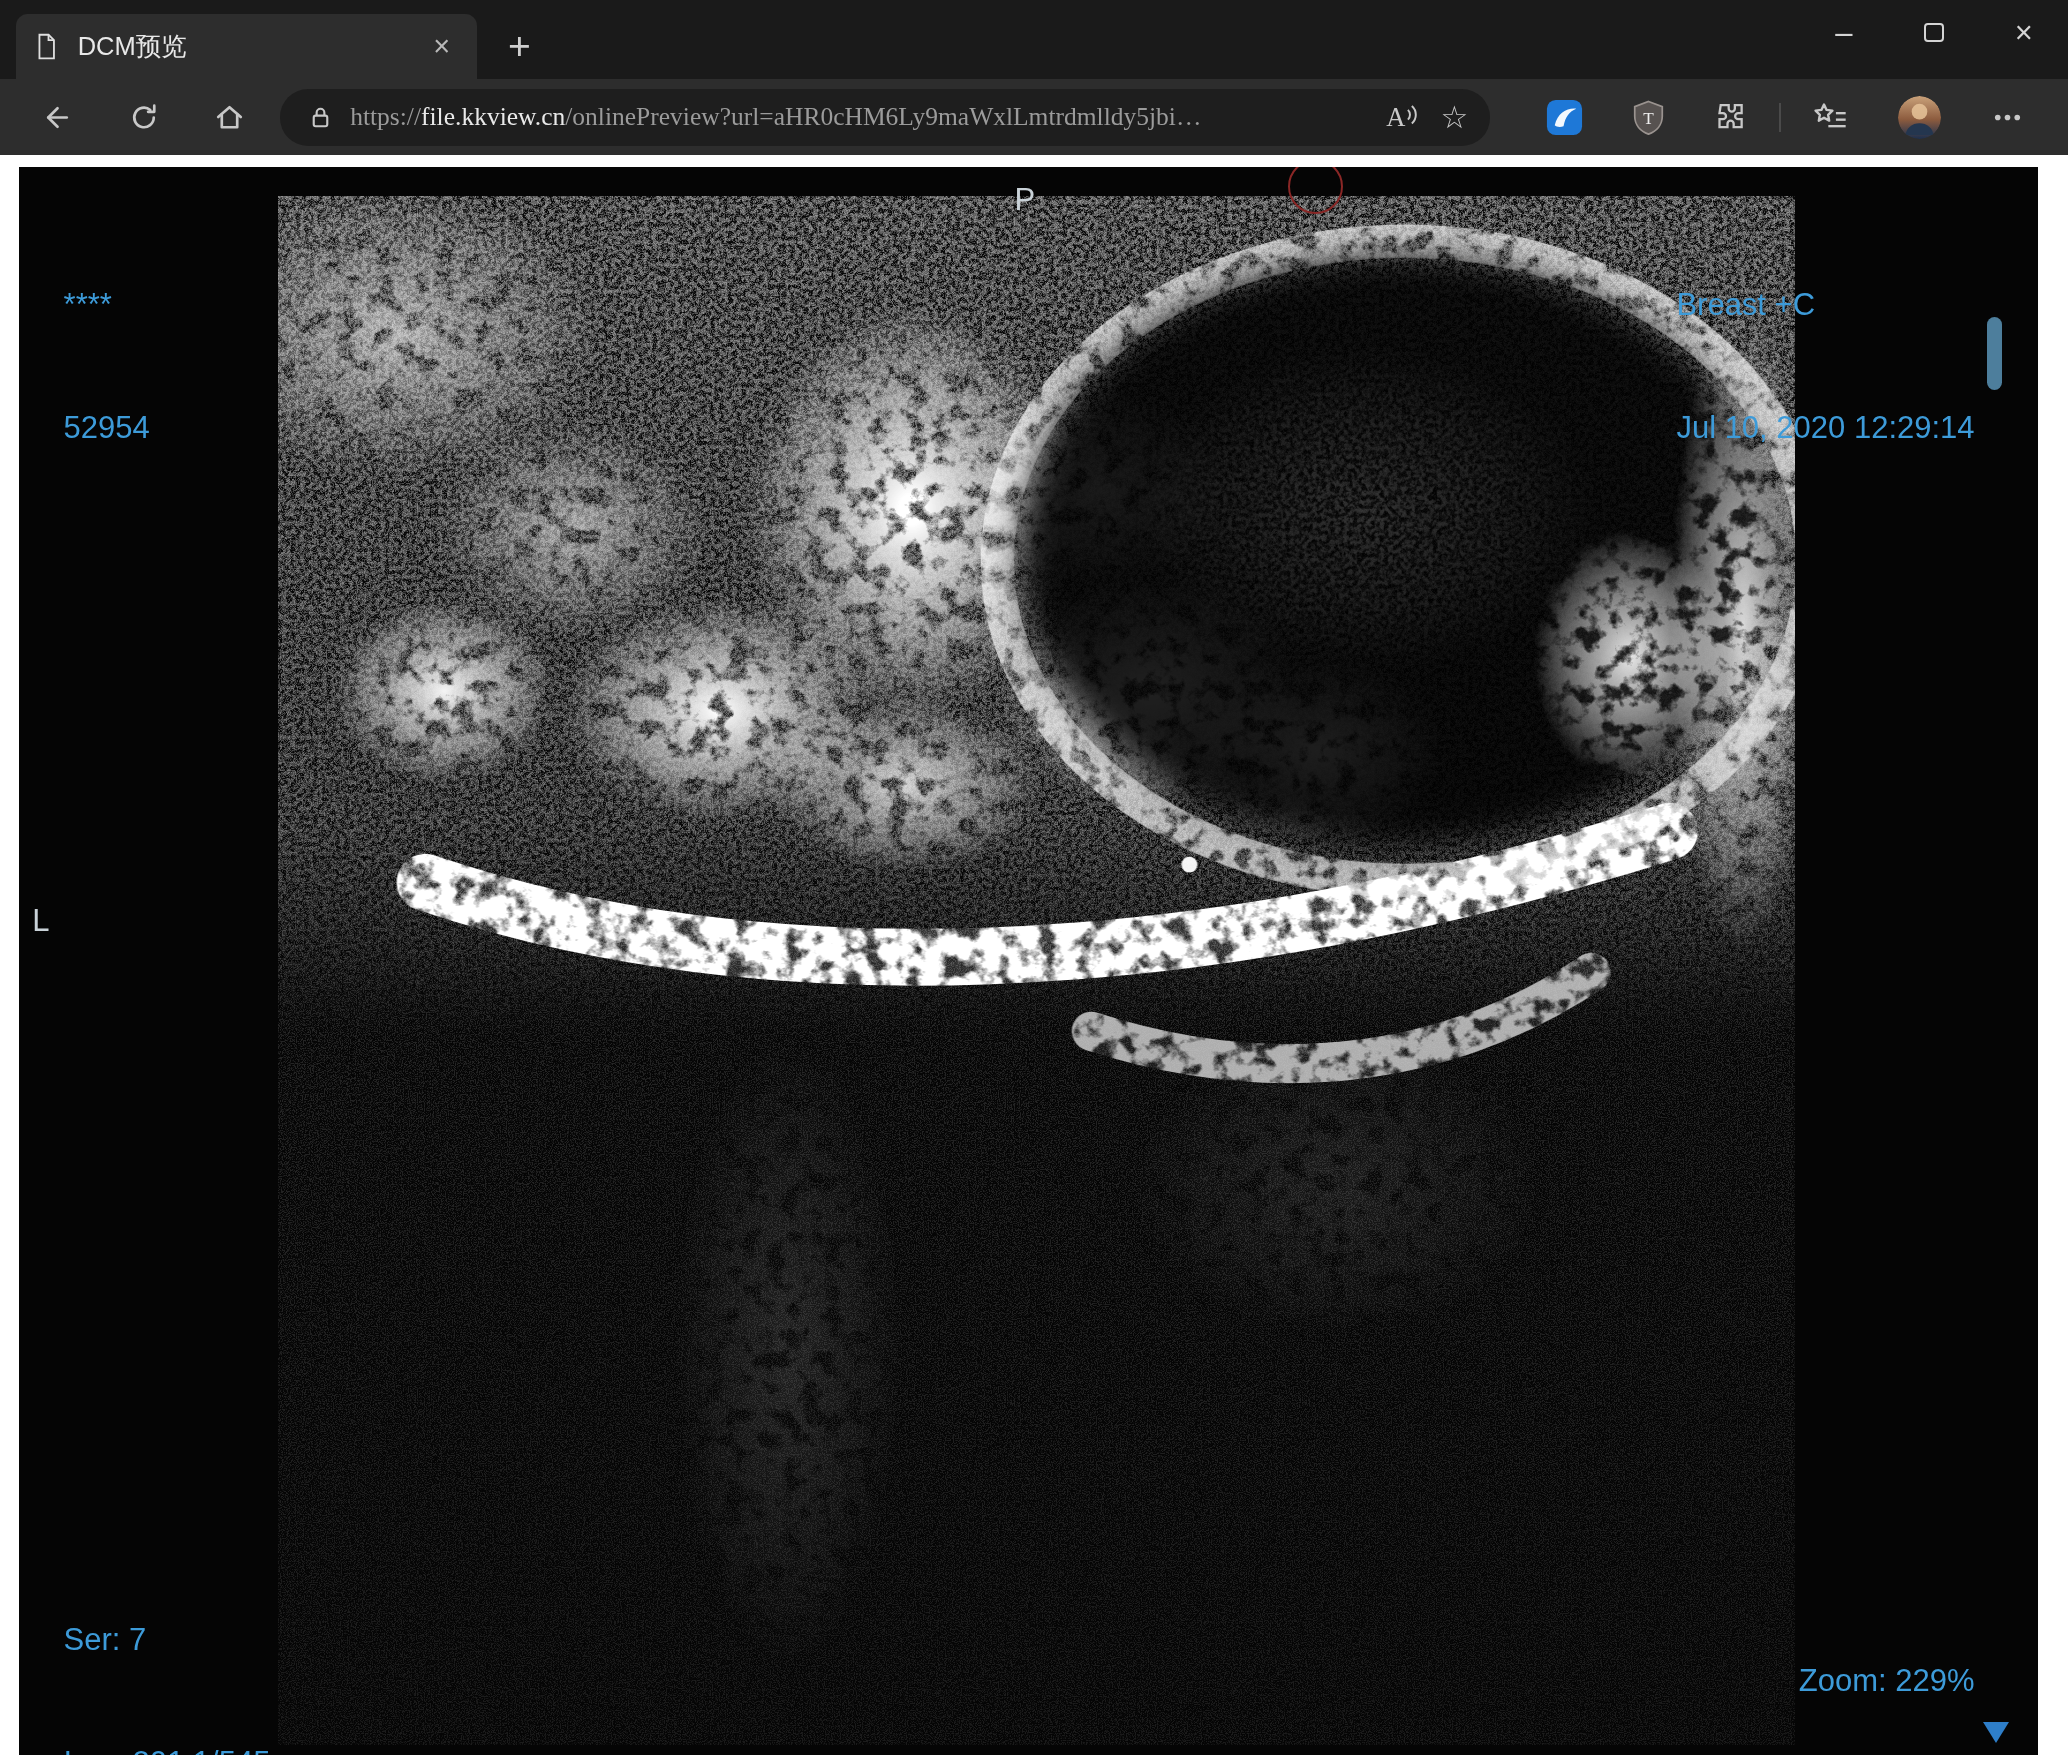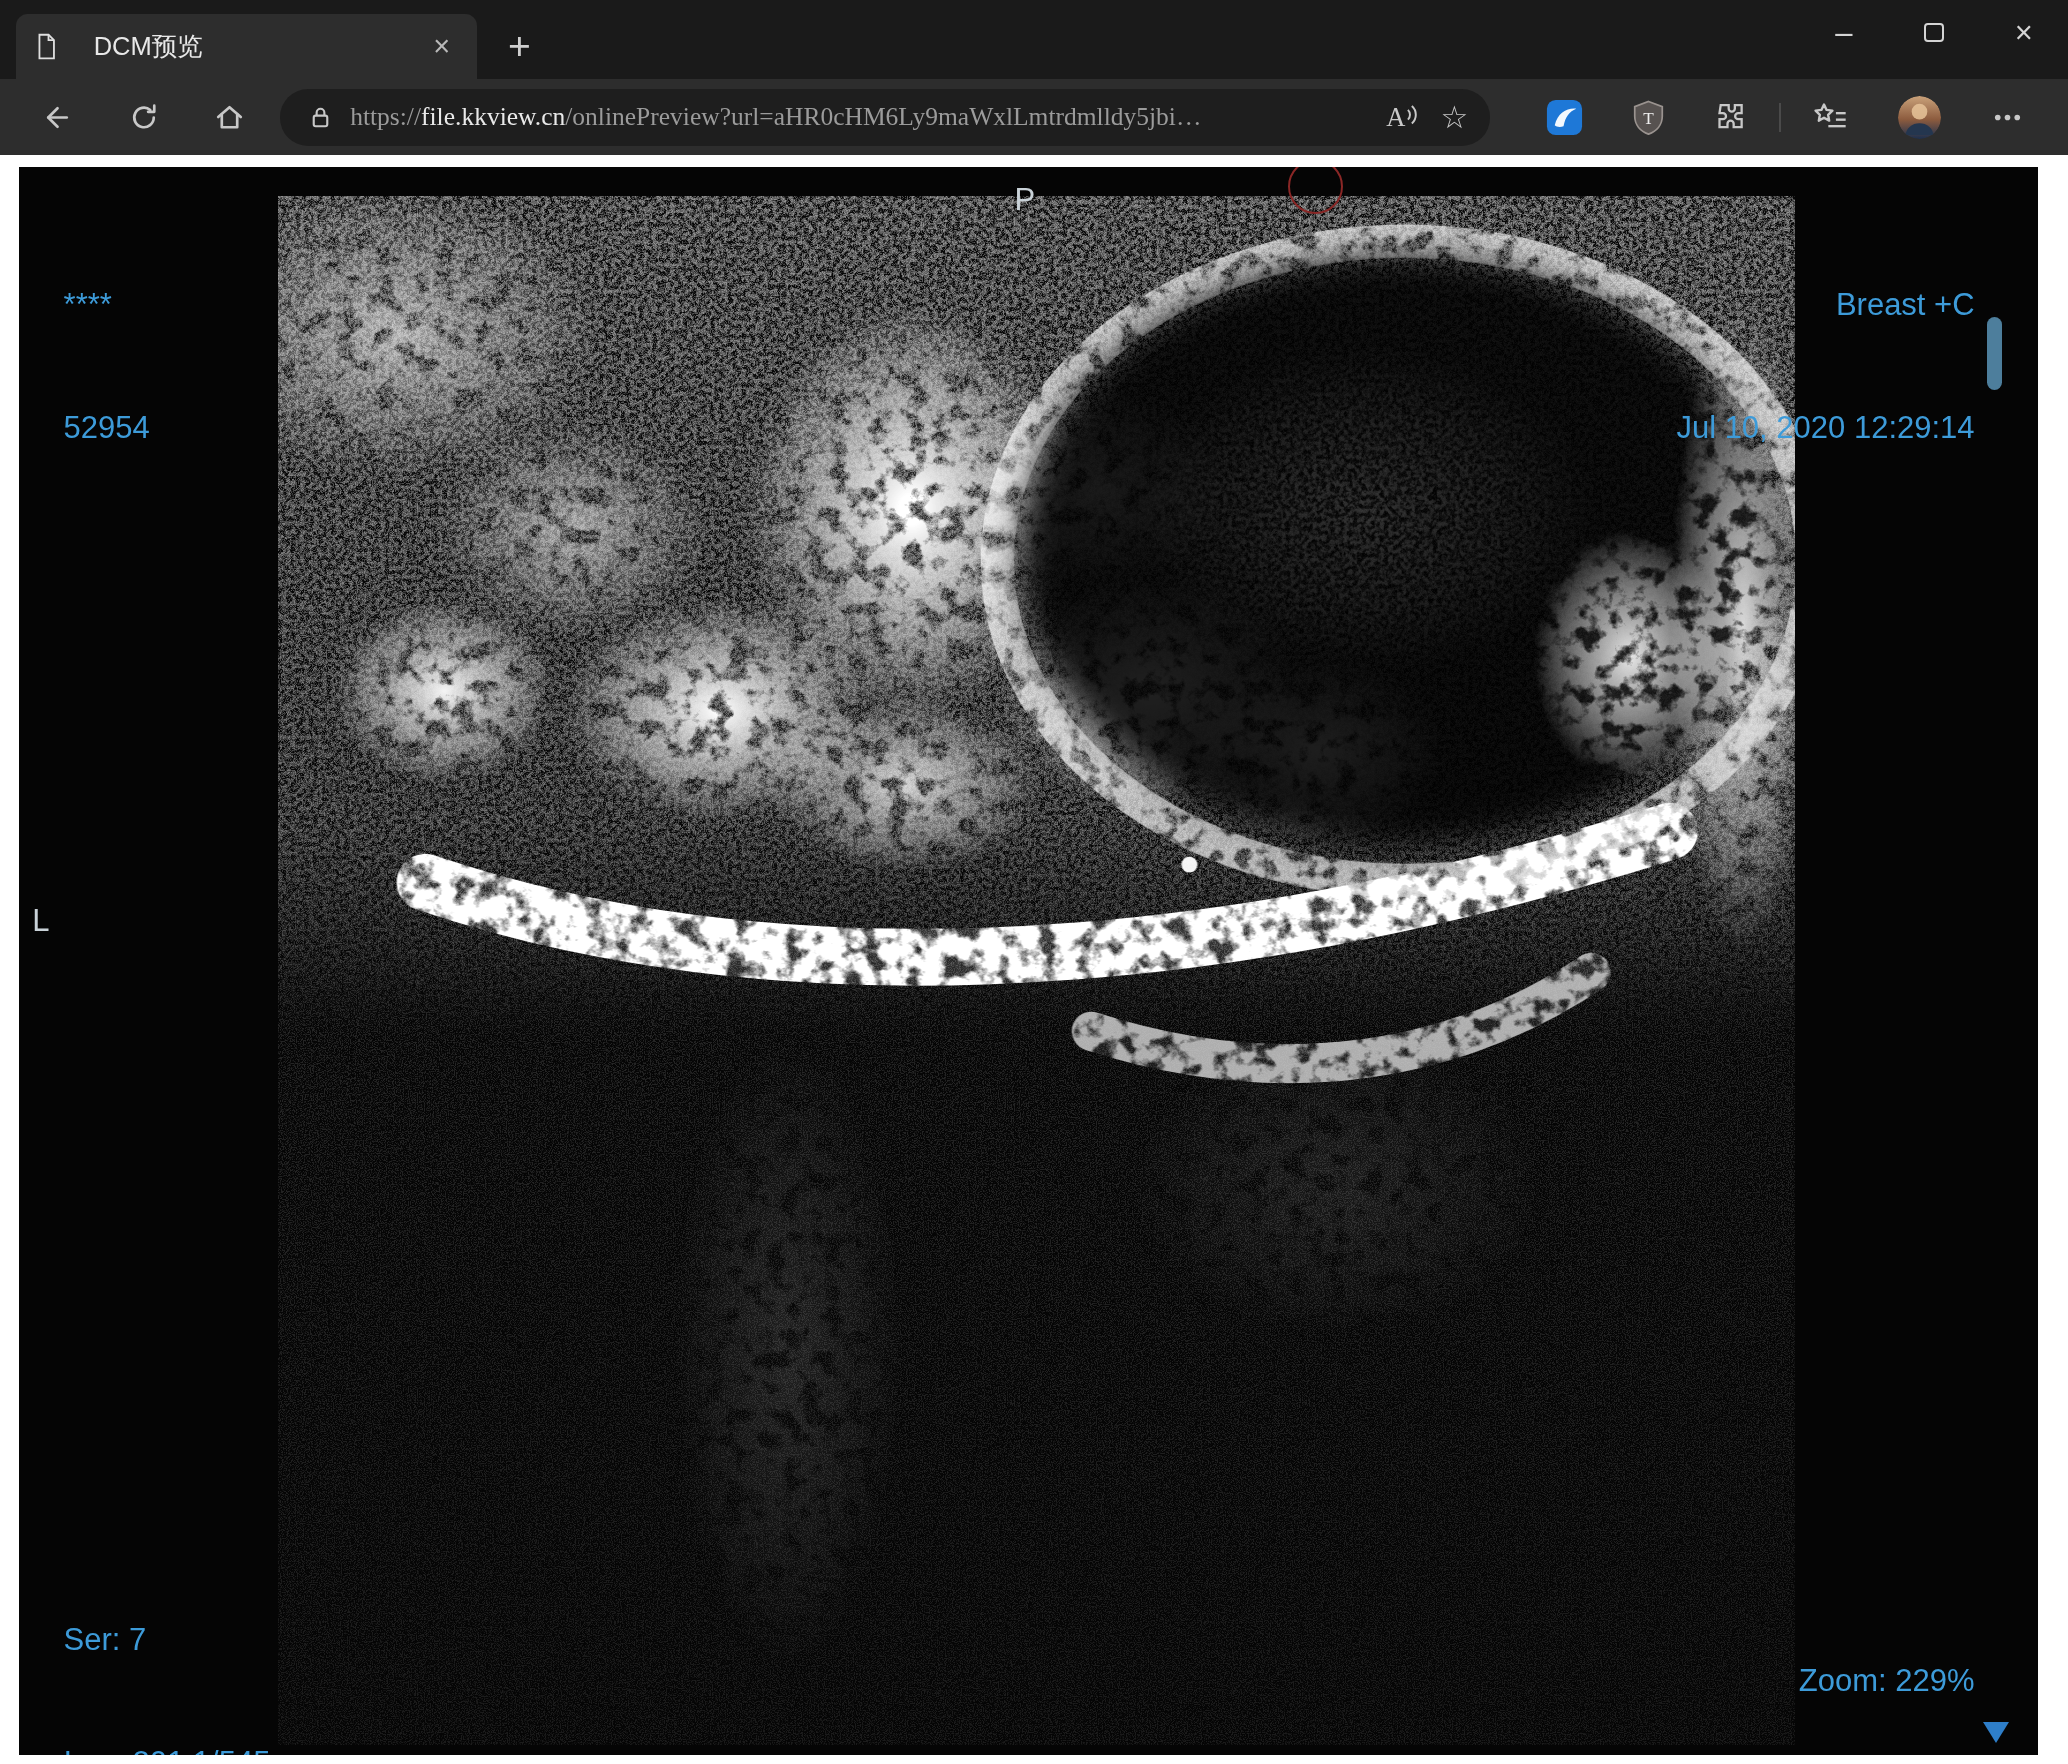--- a/index.html
+++ b/index.html
@@ -13,21 +13,21 @@
     --icon-gray:#c8c8c8; --url-gray:#9b9b9b; --url-white:#e9e9e9;
     --canvas-bg:#050505; --overlay-blue:#3d9bd9; --orientation-gray:#c9d2d8;
     --annotation-red:#8a2726; --scroll-thumb:#4d7e9c; --scroll-arrow:#2e7ec9;
     --ext-blue:#1e78d7;
   }
 
   
   .tabbar{position:absolute;left:0;top:0;width:2068px;height:79px;background:var(--tabbar-bg);}
   .tab{position:absolute;left:15.7px;top:13.7px;width:461px;height:66px;background:var(--chrome-bg);
        border-radius:11.8px 11.8px 0 0;display:flex;align-items:center;padding:0 17.6px;cursor:default;}
-  .tab-title{color:#e8e8e8;font-size:25.5px;margin-left:33px;flex:1;white-space:nowrap;overflow:hidden;}
+  .tab-title{color:#e8e8e8;font-size:25.5px;margin-left:17px;flex:1;white-space:nowrap;overflow:hidden;}
   .tab-close{color:#b9b9b9;font-size:29px;line-height:29px;width:35px;text-align:center;border-radius:5.9px;}
   .newtab{position:absolute;left:496px;top:25.5px;width:47px;height:43px;color:#cfcfcf;font-size:39px;
           line-height:39px;text-align:center;font-weight:300;}
   .win-controls{position:absolute;right:0;top:0;height:65px;display:flex;align-items:center;padding-right:13.7px;gap:29px;}
   .win-btn{width:61px;height:61px;display:flex;align-items:center;justify-content:center;color:#d4d4d4;font-size:31px;font-weight:300;}
   .max-box{width:19.6px;height:19.6px;border:2px solid #d4d4d4;border-radius:3.9px;display:inline-block;}
 
   
   .navbar{position:absolute;left:0;top:79px;width:2068px;height:76px;background:var(--chrome-bg);font-family:Liberation Serif, serif;}
   .nav-btn{position:absolute;top:12.7px;width:51px;height:51px;display:flex;align-items:center;justify-content:center;border-radius:7.8px;}
@@ -44,21 +44,21 @@
   .tool-divider{position:absolute;left:1779px;top:23.5px;width:2px;height:29px;background:#4a4a4a;}
   .avatar{position:absolute;left:1898px;top:16.7px;width:43px;height:43px;border-radius:50%;overflow:hidden;}
 
   
   .page{position:absolute;left:0;top:156px;width:2068px;height:1608px;background:#ffffff;}
   .canvas{position:absolute;left:18.6px;top:10.8px;width:2019px;height:1588px;background:var(--canvas-bg);
           overflow:hidden;}
   .mri{position:absolute;left:259px;top:29px;width:1517px;height:1549px;display:block;}
   .ov{position:absolute;font-size:31px;line-height:41px;color:var(--overlay-blue);white-space:pre;}
   .ov-tl{left:45px;top:35px;}
-  .ov-tr{right:63px;top:35px;text-align:right;}
+  .ov-tr{right:63px;top:35px;text-align:left;}
   .ov-bl{left:45px;top:1370px;}
   .ov-br{right:63px;top:1411px;text-align:right;}
   .ov-p{left:996px;top:11.8px;color:var(--orientation-gray);}
   .ov-l{left:13.7px;top:733px;color:var(--orientation-gray);}
   .anno{position:absolute;left:1269px;top:-7.8px;width:55px;height:55px;border:2.9px solid var(--annotation-red);border-radius:50%;}
   .thumb{position:absolute;right:36px;top:150px;width:14.7px;height:73px;border-radius:7.8px;background:var(--scroll-thumb);}
   .scroll-arrow{position:absolute;right:29px;top:1555px;width:0;height:0;
     border-left:13.7px solid transparent;border-right:13.7px solid transparent;border-top:21.6px solid var(--scroll-arrow);}
 </style>
 </head>

